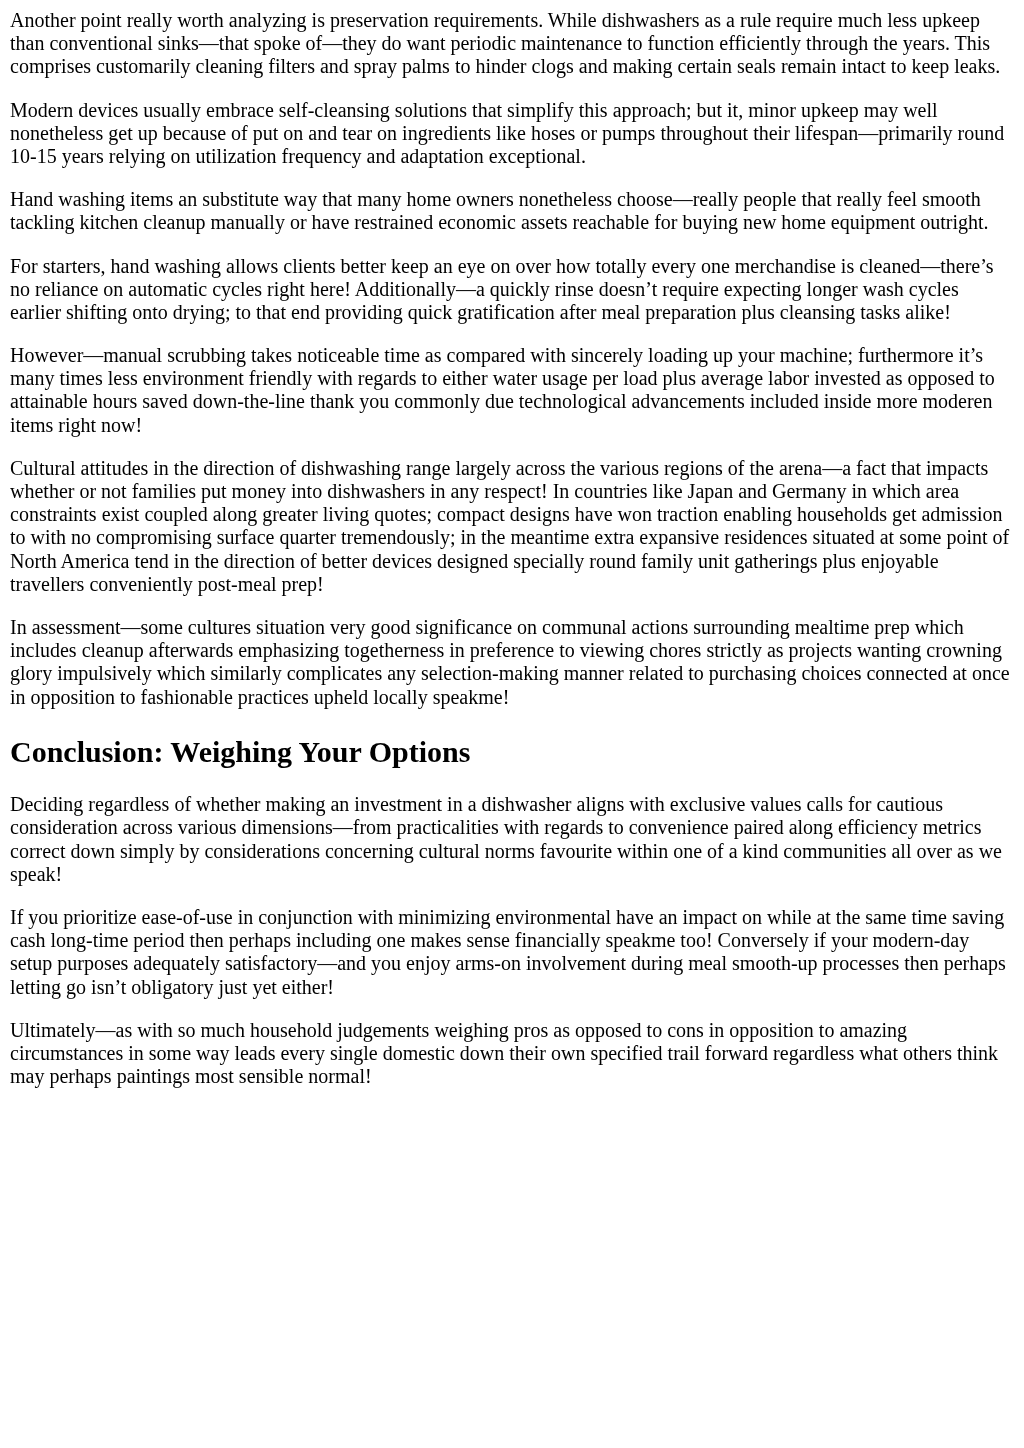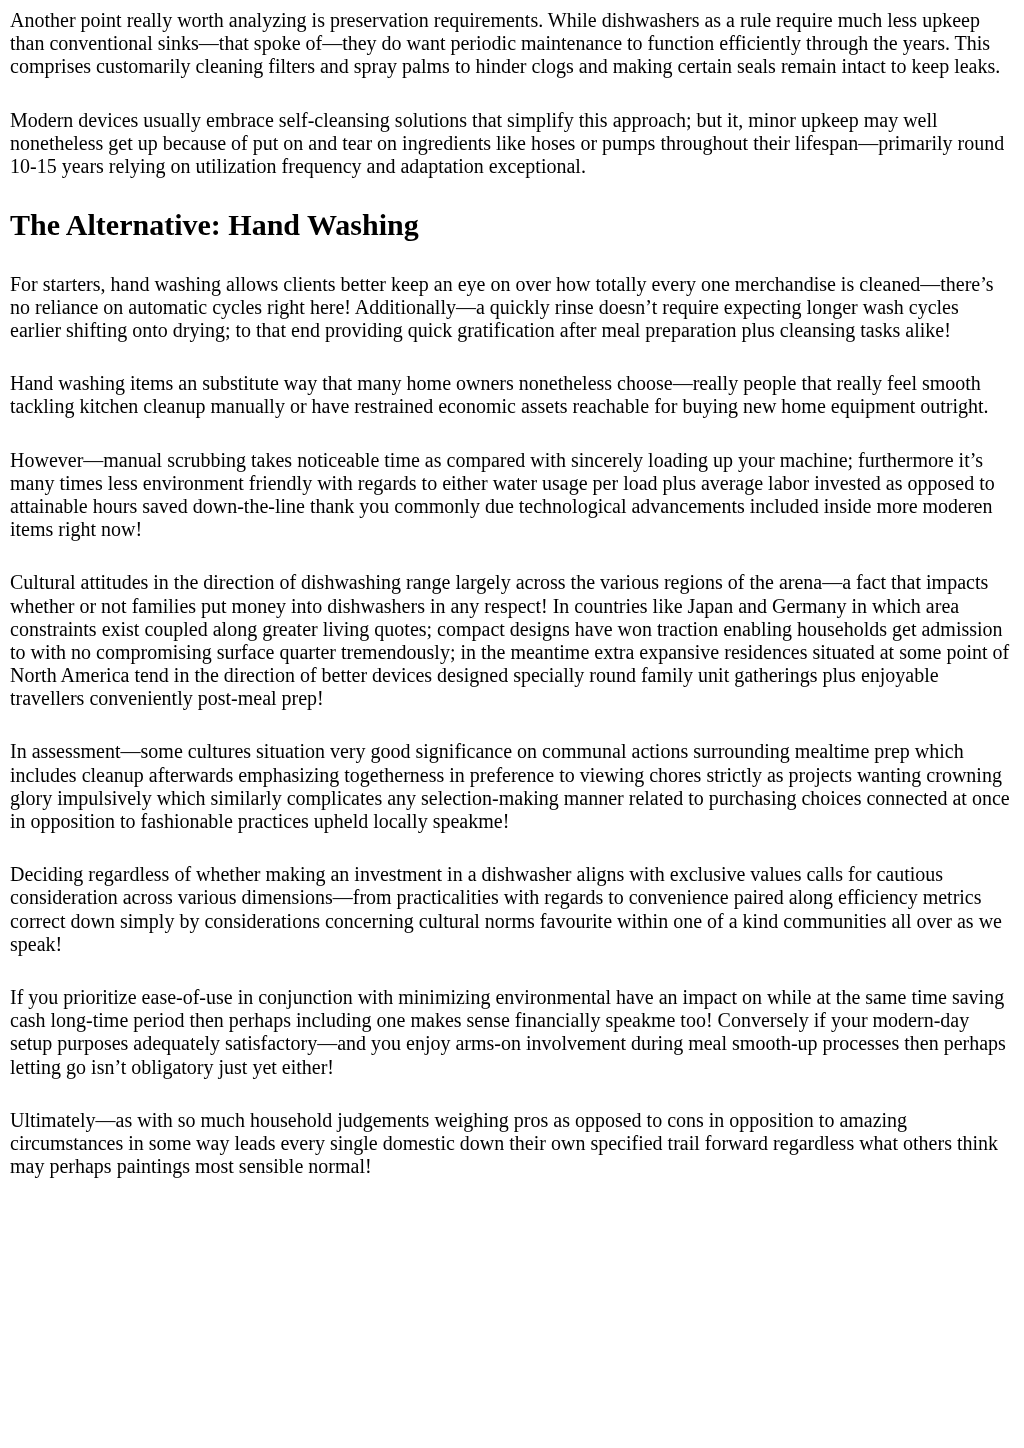--- a/index.html
+++ b/index.html
@@ -13,45 +13,45 @@
     box-sizing: border-box;
     padding: 9px 10px 0 10px;
     background: #ffffff;
     color: #000000;
     font-family: "Liberation Serif", "DejaVu Serif", serif;
     font-size: 20px;
     line-height: 1.16;
     overflow: hidden;
   }
   .page p {
-    margin: 30px 0;
+    margin: 20px 0;
     text-align: left;
   }
   .page p:first-child {
     margin-top: 0;
   }
   .page h2 {
     font-size: 30px;
     font-weight: 700;
     line-height: 1.15;
     margin: 26px 0 24px 0;
     font-family: "Liberation Serif", "DejaVu Serif", serif;
   }
 </style>
 </head>
 <body>
 
 <main class="page">
   <p>Another point really worth analyzing is preservation requirements. While dishwashers as a rule require much less upkeep than conventional sinks—that spoke of—they do want periodic maintenance to function efficiently through the years. This comprises customarily cleaning filters and spray palms to hinder clogs and making certain seals remain intact to keep leaks.</p>
   <p>Modern devices usually embrace self-cleansing solutions that simplify this approach; but it, minor upkeep may well nonetheless get up because of put on and tear on ingredients like hoses or pumps throughout their lifespan—primarily round 10-15 years relying on utilization frequency and adaptation exceptional.</p>
 
-  <h2>The Alternative: Hand Washing</h2>
+  <p>Hand washing items an substitute way that many home owners nonetheless choose—really people that really feel smooth tackling kitchen cleanup manually or have restrained economic assets reachable for buying new home equipment outright.</p>
   <p>For starters, hand washing allows clients better keep an eye on over how totally every one merchandise is cleaned—there’s no reliance on automatic cycles right here! Additionally—a quickly rinse doesn’t require expecting longer wash cycles earlier shifting onto drying; to that end providing quick gratification after meal preparation plus cleansing tasks alike!</p>
-  <p>Hand washing items an substitute way that many home owners nonetheless choose—really people that really feel smooth tackling kitchen cleanup manually or have restrained economic assets reachable for buying new home equipment outright.</p>
   <p>However—manual scrubbing takes noticeable time as compared with sincerely loading up your machine; furthermore it’s many times less environment friendly with regards to either water usage per load plus average labor invested as opposed to attainable hours saved down-the-line thank you commonly due technological advancements included inside more moderen items right now!</p>
 
   <p>Cultural attitudes in the direction of dishwashing range largely across the various regions of the arena—a fact that impacts whether or not families put money into dishwashers in any respect! In countries like Japan and Germany in which area constraints exist coupled along greater living quotes; compact designs have won traction enabling households get admission to with no compromising surface quarter tremendously; in the meantime extra expansive residences situated at some point of North America tend in the direction of better devices designed specially round family unit gatherings plus enjoyable travellers conveniently post-meal prep!</p>
   <p>In assessment—some cultures situation very good significance on communal actions surrounding mealtime prep which includes cleanup afterwards emphasizing togetherness in preference to viewing chores strictly as projects wanting crowning glory impulsively which similarly complicates any selection-making manner related to purchasing choices connected at once in opposition to fashionable practices upheld locally speakme!</p>
 
+  <h2>Conclusion: Weighing Your Options</h2>
   <p>Deciding regardless of whether making an investment in a dishwasher aligns with exclusive values calls for cautious consideration across various dimensions—from practicalities with regards to convenience paired along efficiency metrics correct down simply by considerations concerning cultural norms favourite within one of a kind communities all over as we speak!</p>
   <p>If you prioritize ease-of-use in conjunction with minimizing environmental have an impact on while at the same time saving cash long-time period then perhaps including one makes sense financially speakme too! Conversely if your modern-day setup purposes adequately satisfactory—and you enjoy arms-on involvement during meal smooth-up processes then perhaps letting go isn’t obligatory just yet either!</p>
   <p>Ultimately—as with so much household judgements weighing pros as opposed to cons in opposition to amazing circumstances in some way leads every single domestic down their own specified trail forward regardless what others think may perhaps paintings most sensible normal!</p>
 </main>
 
 </body></html>

